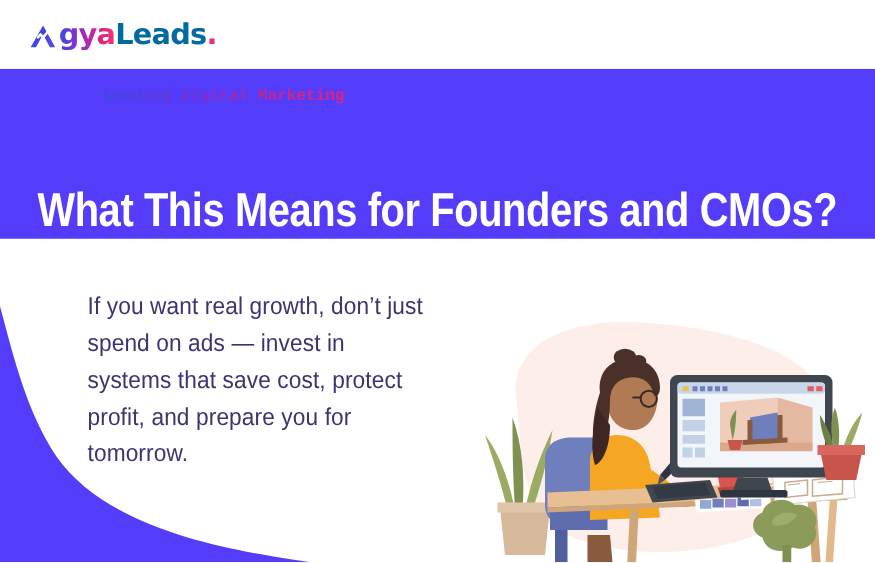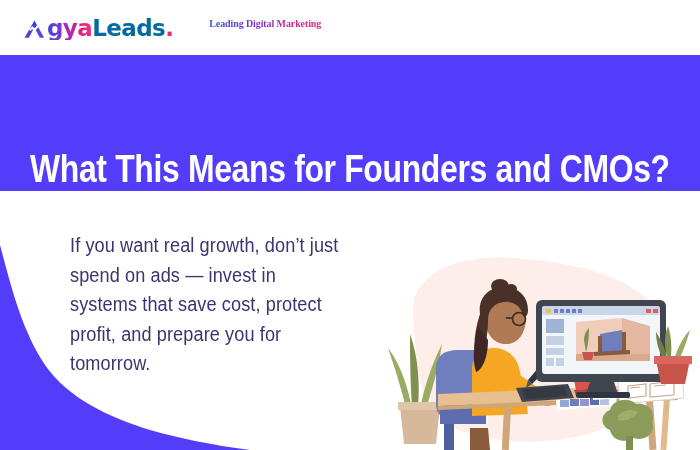--- a/index.html
+++ b/index.html
@@ -43,21 +43,23 @@
   }
   .logo-mark {
     width:22px; height:22px;
     margin-right:1px;
     margin-top:1px;
     flex:0 0 auto;
   }
   .logo-text-wrap {
     position:relative;
     display:flex;
+    flex-direction:column;
     line-height:1;
+    gap:28px;
   }
   .logo-words {
     display:flex;
     align-items:baseline;
     font-size:23px;
     font-weight:bold;
     letter-spacing:-0.6px;
     line-height:1;
   }
   .logo-gya {
@@ -74,24 +76,24 @@
     font-weight:bold;
   }
   .logo-dot {
     color:#ee2a7b;
     font-family:"DejaVu Sans", sans-serif;
     font-weight:bold;
   }
   .logo-tagline {
     margin-top:2px;
     margin-left:36px;
-    font-size:10px;
+    font-size:13px;
     font-weight:bold;
     letter-spacing:-0.1px;
-    font-family:Liberation Serif, serif;
+    font-family:Liberation Mono, monospace;
     background:linear-gradient(90deg,#3b4ae0 0%,#7a2fd0 40%,#e0247c 85%);
     -webkit-background-clip:text;
     background-clip:text;
     color:transparent;
     white-space:nowrap;
   }
 
   
   .heading-band {
     position:absolute;

